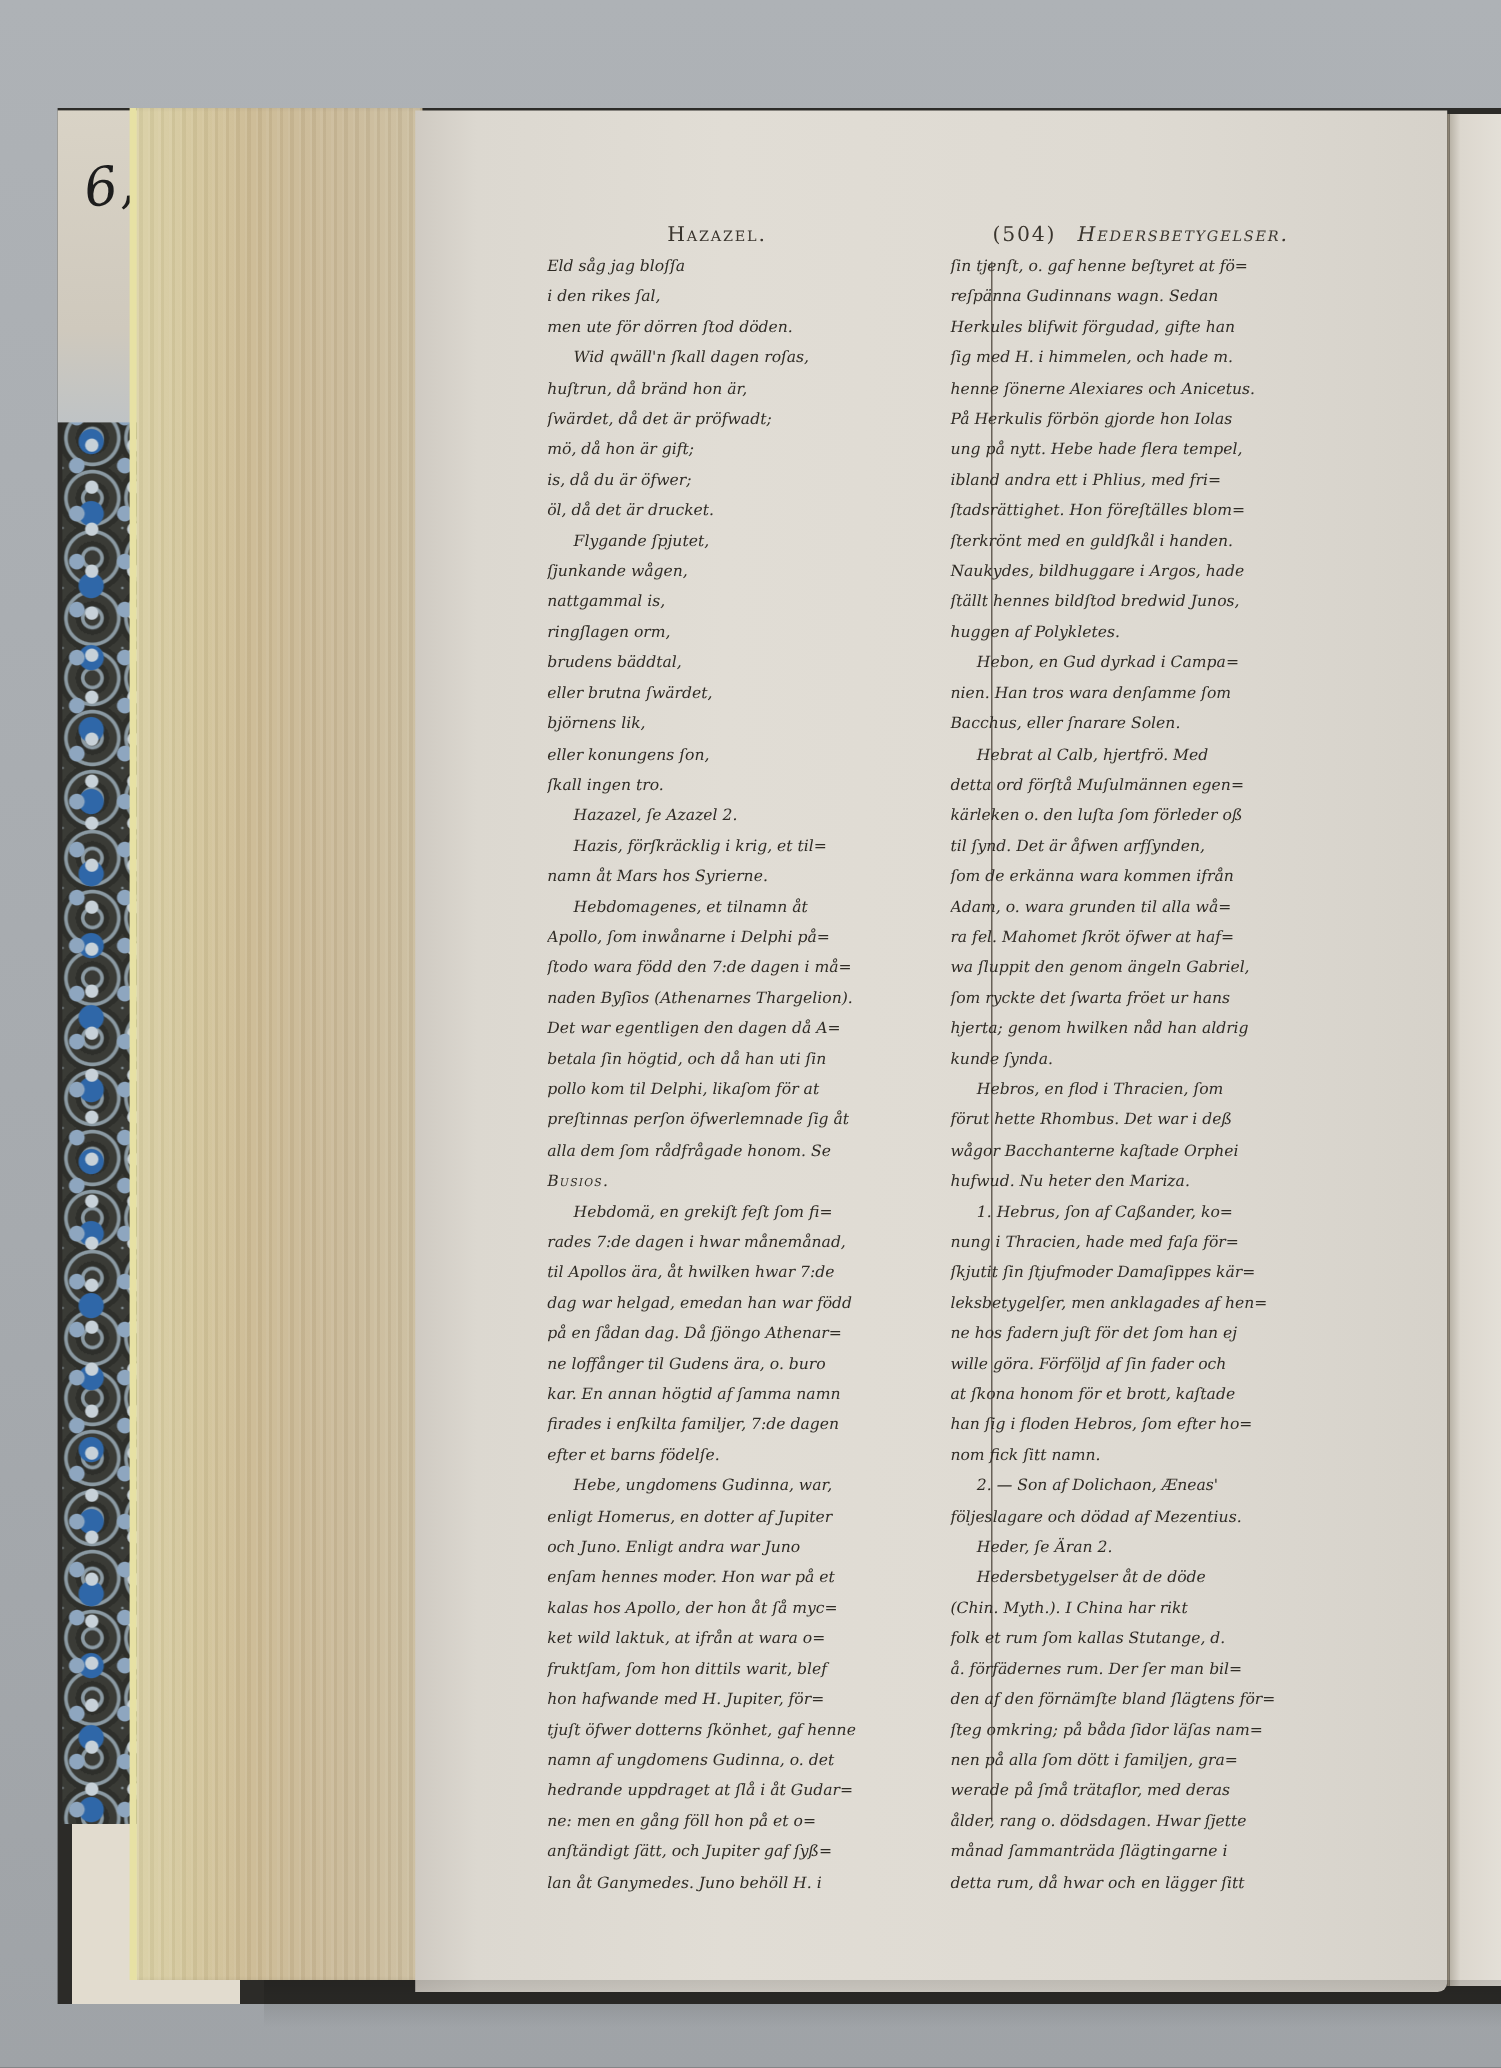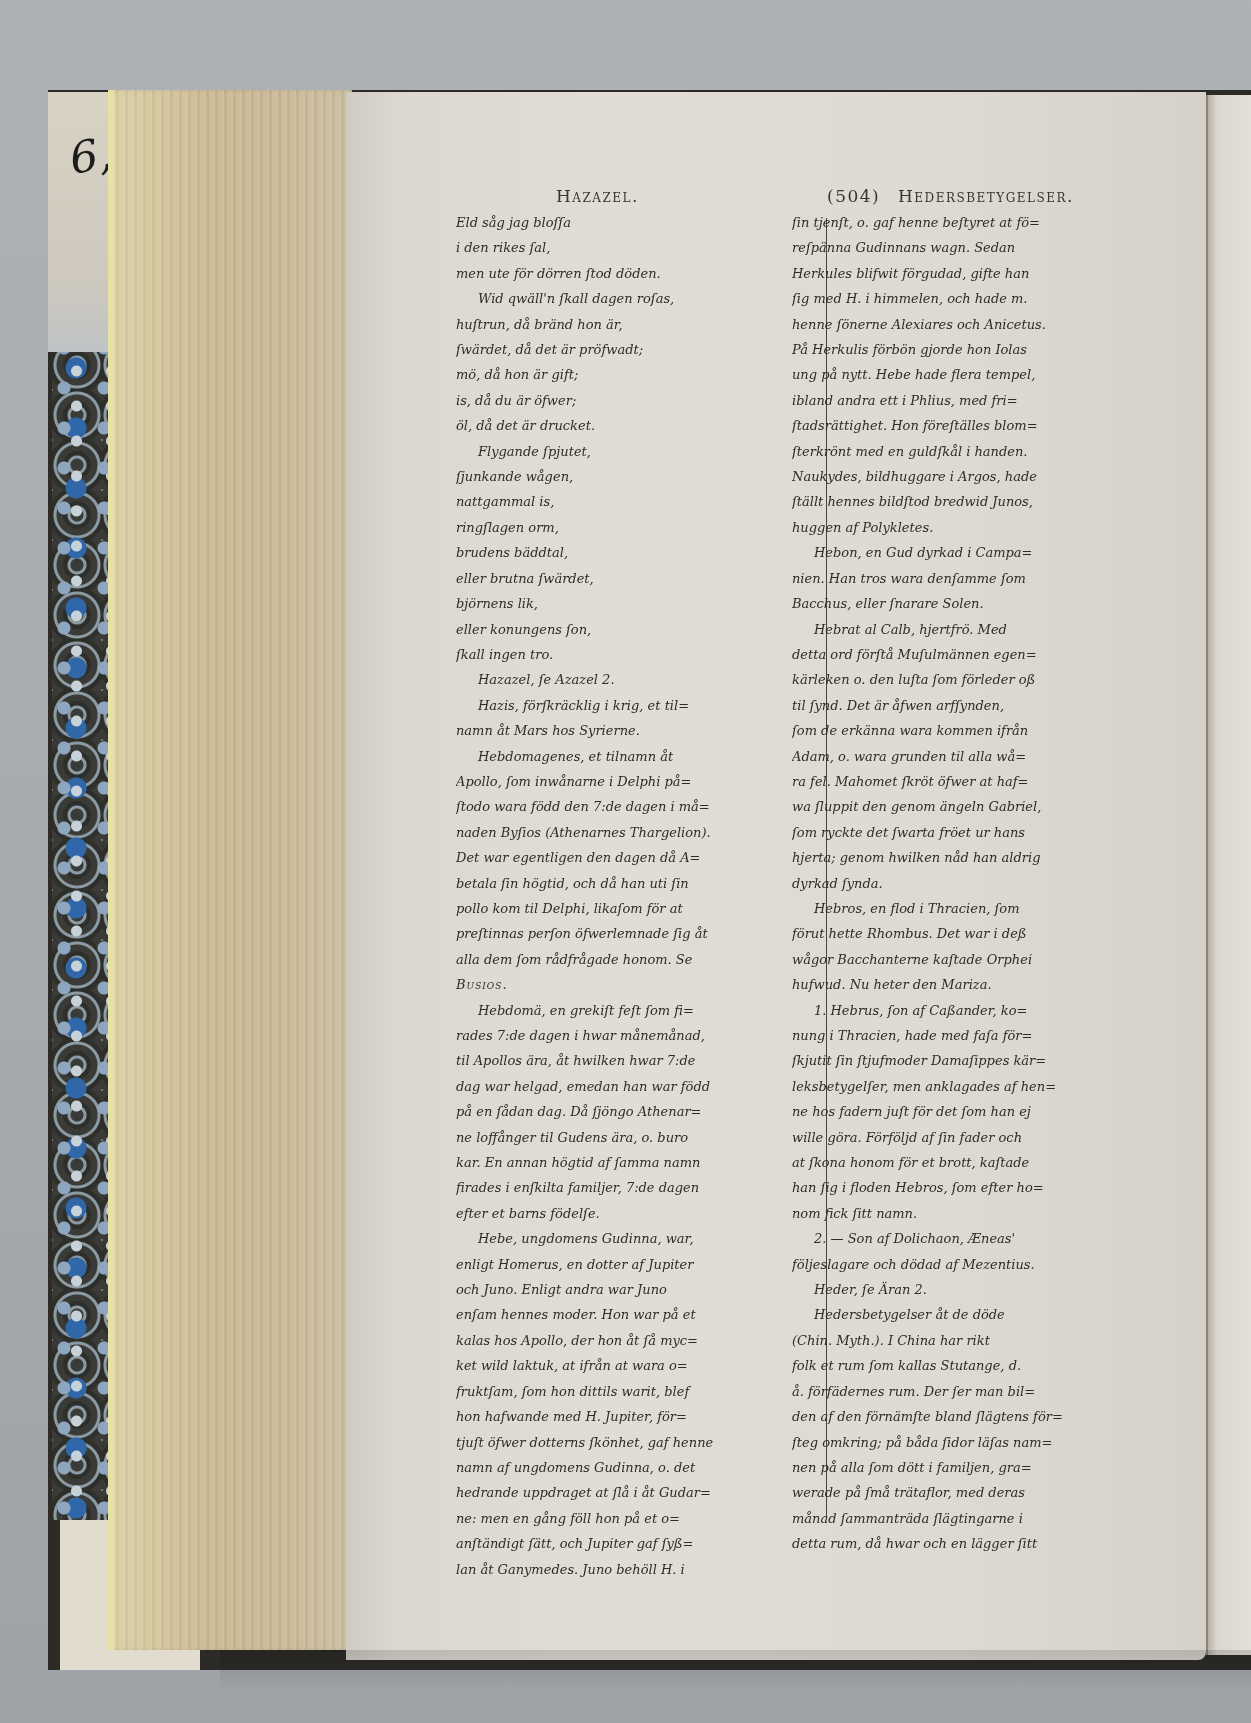--- a/index.html
+++ b/index.html
@@ -56,21 +56,21 @@
     position: absolute; left: 1206px; top: 95px; width: 45px; height: 1560px;
     background: linear-gradient(90deg, #b8b2a6 0%, #dcd7ce 20%, #e4e0d8 100%);
     border-left: 2px solid #8c8374;
   }
   .header {
     position: absolute; top: 186px; left: 0; width: 1005px; height: 30px;
     color: #3a352e; font-size: 17px; letter-spacing: 1.5px;
   }
   .header .left-title { position: absolute; left: 556px; font-variant: small-caps; }
   .header .page-no { position: absolute; left: 827px; text-align: right; }
-  .header .right-title { position: absolute; left: 898px; font-variant: small-caps; }
+  .header .right-title { position: absolute; left: 898px; font-variant: small-caps; font-style: italic; }
   .col {
     position: absolute; top: 210px;
     color: #2f2b25; font-family: "DejaVu Serif", serif;
     font-size: 13px; line-height: 25.4px; font-style: italic;
   }
   .col-left { left: 456px; width: 370px; }
   .col-right { left: 792px; width: 350px; }
   .line { white-space: nowrap; overflow: hidden; }
   .indent1 { padding-left: 22px; }
   .sc { font-variant: small-caps; letter-spacing: 1px; }
@@ -180,21 +180,21 @@
     <div class="line indent1">Hebrat al Calb, hjertfrö. Med</div>
     <div class="line">detta ord förſtå Muſulmännen egen=</div>
     <div class="line">kärleken o. den luſta ſom förleder oß</div>
     <div class="line">til ſynd. Det är åfwen arfſynden,</div>
     <div class="line">ſom de erkänna wara kommen ifrån</div>
     <div class="line">Adam, o. wara grunden til alla wå=</div>
     <div class="line">ra fel. Mahomet ſkröt öfwer at haf=</div>
     <div class="line">wa ſluppit den genom ängeln Gabriel,</div>
     <div class="line">ſom ryckte det ſwarta fröet ur hans</div>
     <div class="line">hjerta; genom hwilken nåd han aldrig</div>
-    <div class="line">dyrkad ſynda.</div>
+    <div class="line">kunde ſynda.</div>
     <div class="line indent1">Hebros, en flod i Thracien, ſom</div>
     <div class="line">förut hette Rhombus. Det war i deß</div>
     <div class="line">wågor Bacchanterne kaſtade Orphei</div>
     <div class="line">hufwud. Nu heter den Mariza.</div>
     <div class="line indent1">1. Hebrus, ſon af Caßander, ko=</div>
     <div class="line">nung i Thracien, hade med faſa för=</div>
     <div class="line">ſkjutit ſin ſtjufmoder Damaſippes kär=</div>
     <div class="line">leksbetygelſer, men anklagades af hen=</div>
     <div class="line">ne hos fadern juſt för det ſom han ej</div>
     <div class="line">wille göra. Förföljd af ſin fader och</div>
@@ -205,15 +205,16 @@
     <div class="line">följeslagare och dödad af Mezentius.</div>
     <div class="line indent1">Heder, ſe Äran 2.</div>
     <div class="line indent1">Hedersbetygelser åt de döde</div>
     <div class="line">(Chin. Myth.). I China har rikt</div>
     <div class="line">folk et rum ſom kallas Stutange, d.</div>
     <div class="line">å. förfädernes rum. Der ſer man bil=</div>
     <div class="line">den af den förnämſte bland ſlägtens för=</div>
     <div class="line">ſteg omkring; på båda ſidor läſas nam=</div>
     <div class="line">nen på alla ſom dött i familjen, gra=</div>
     <div class="line">werade på ſmå trätaflor, med deras</div>
+    <div class="line">ålder, rang o. dödsdagen. Hwar ſjette</div>
     <div class="line">månad ſammanträda ſlägtingarne i</div>
     <div class="line">detta rum, då hwar och en lägger ſitt</div>
   </div>
 
 </body></html>

